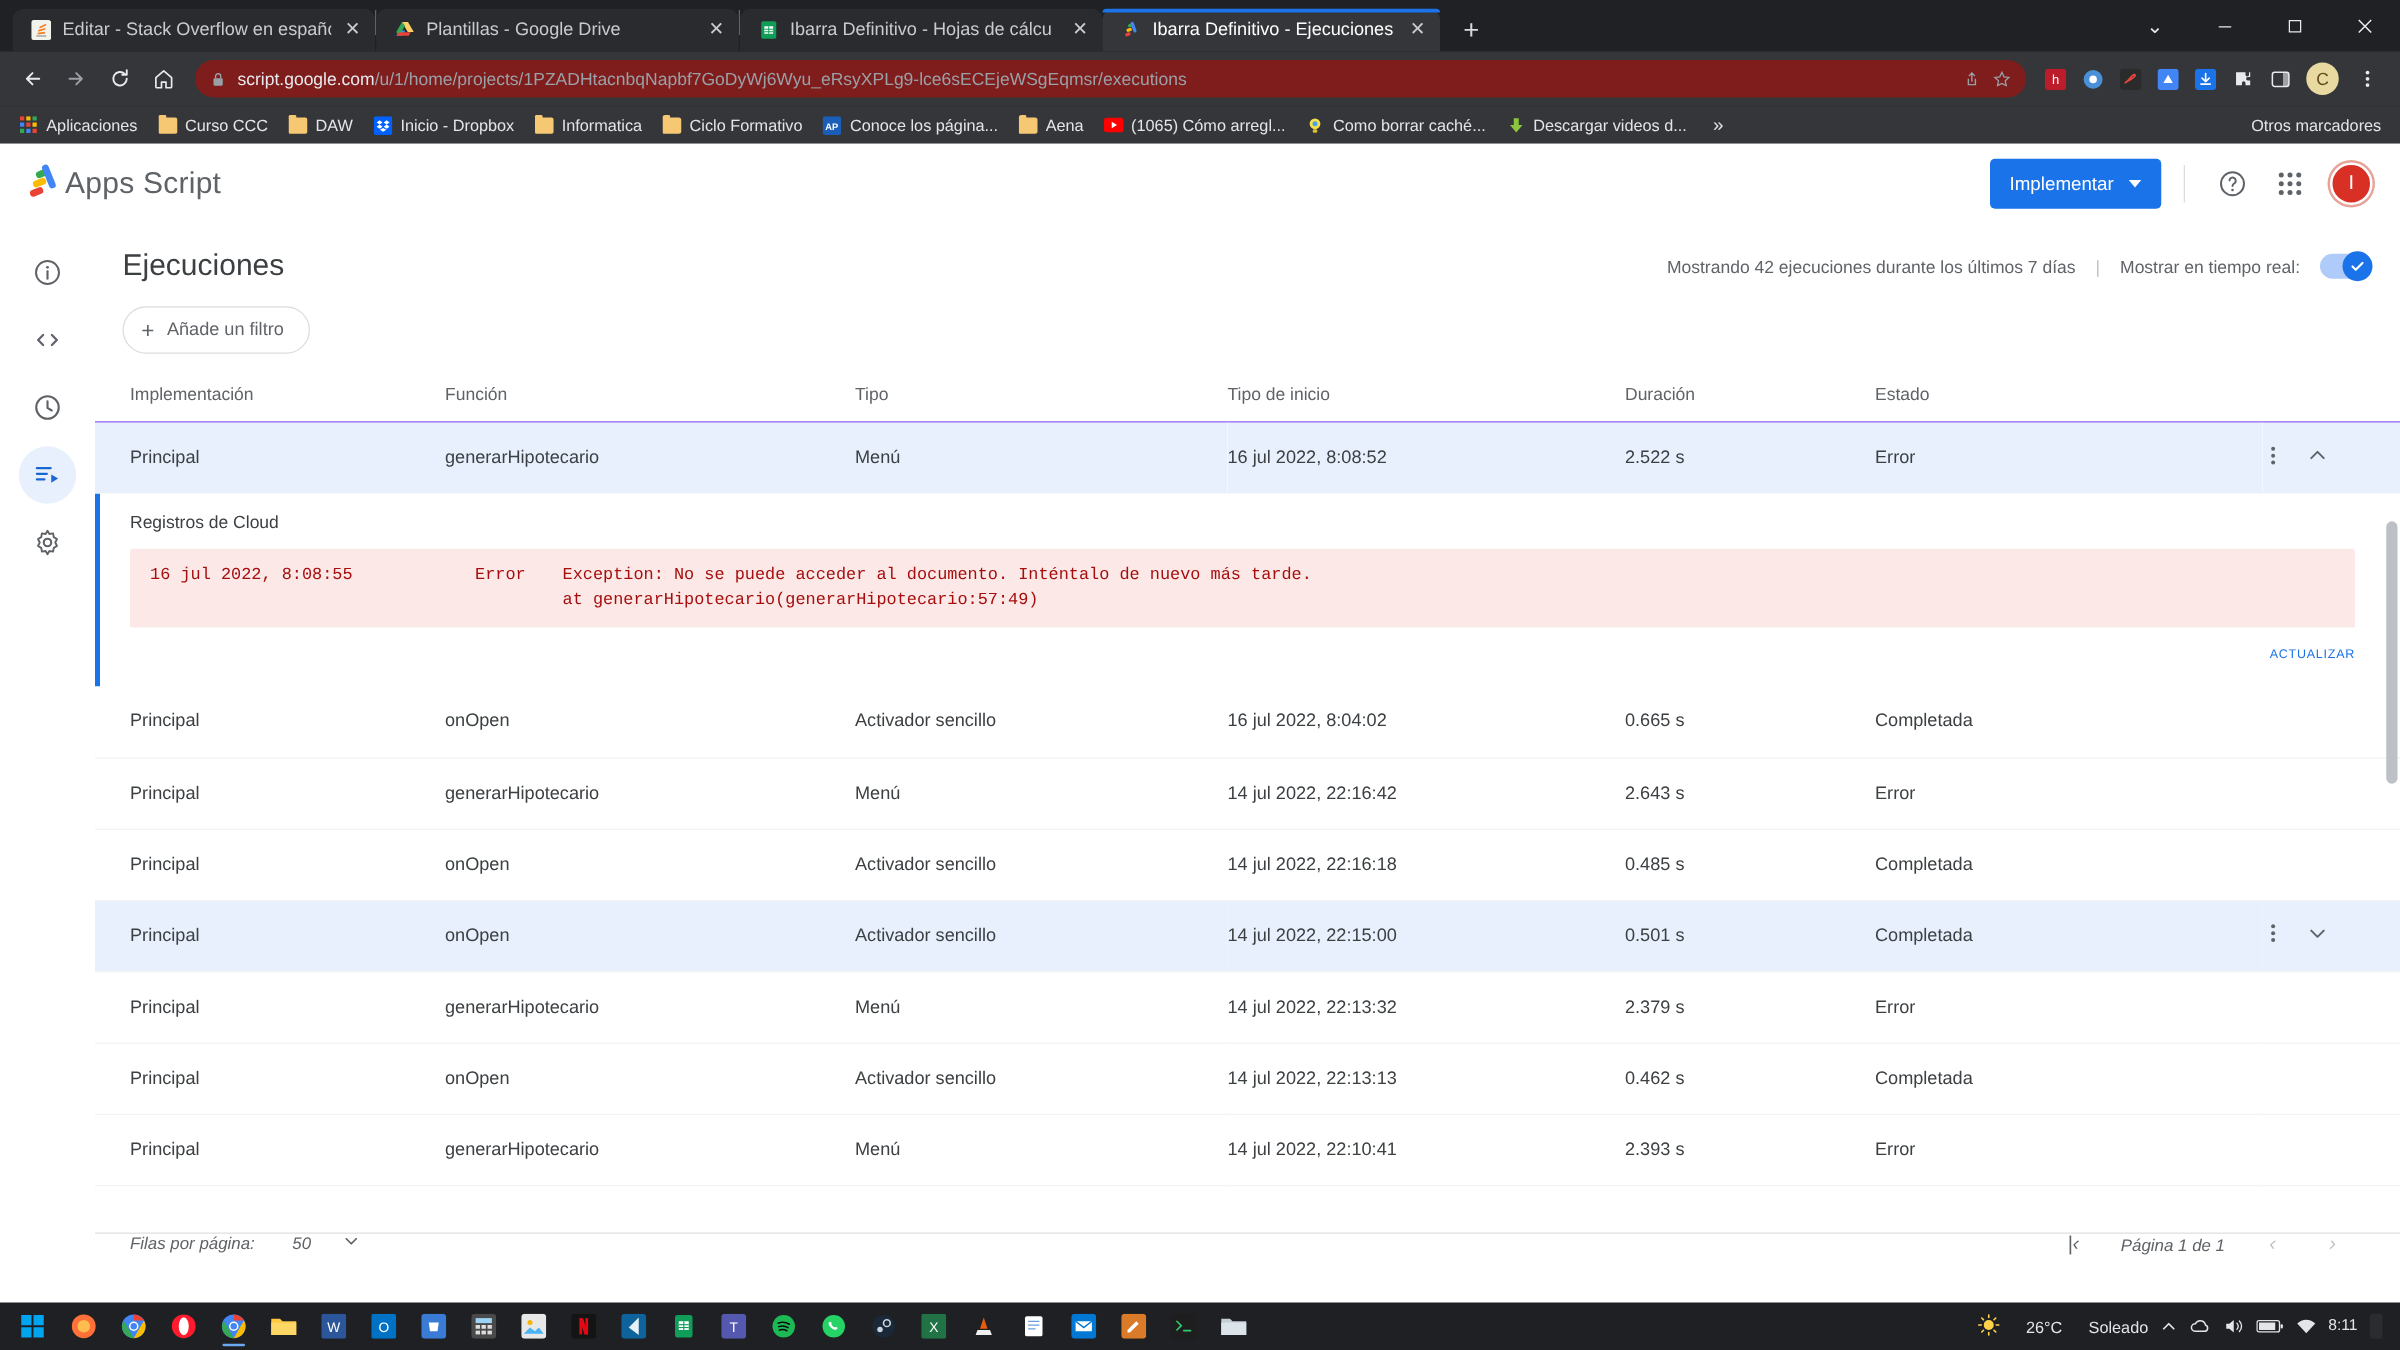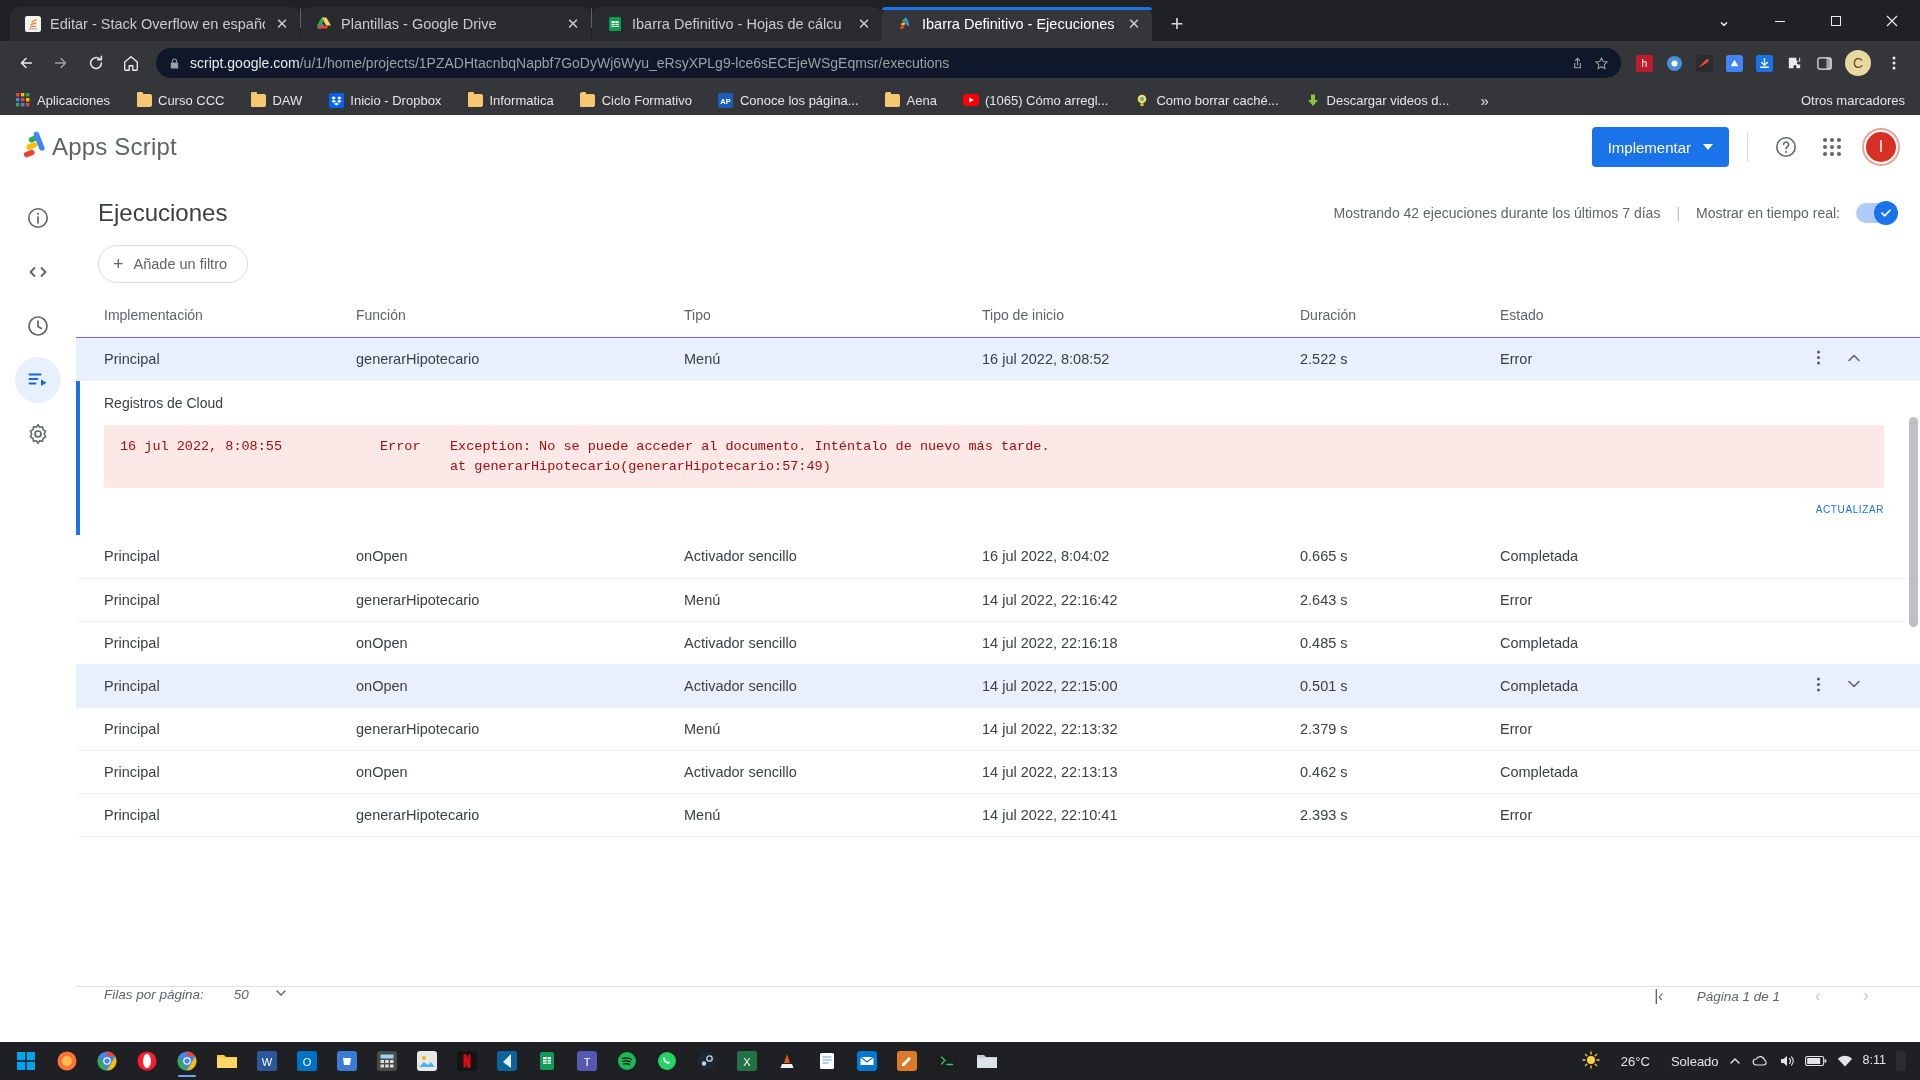--- a/index.html
+++ b/index.html
@@ -68,21 +68,21 @@
   .toolbar {
     height: 44px; display: flex; align-items: center; gap: 3px;
     padding: 0 10px; background: #35363a;
   }
   .tbtn {
     width: 32px; height: 32px; border-radius: 50%; color: #e8eaed;
     display: flex; align-items: center; justify-content: center;
     flex: 0 0 32px;
   }
   .omnibox {
-    flex: 1 1 auto; height: 30px; background: #0f172a;
+    flex: 1 1 auto; height: 30px; background: #7f1d1d;
     border-radius: 16px; display: flex; align-items: center;
     padding: 0 12px; gap: 9px; margin: 0 6px; min-width: 0;
   }
   .omnibox .url {
     flex: 1 1 auto; font-size: 14px; color: #9aa0a6;
     white-space: nowrap; overflow: hidden; text-overflow: clip;
   }
   .omnibox .url b { color: #e8eaed; font-weight: 400; }
   .omnibox .oicon { flex: 0 0 auto; display: flex; align-items: center; }
   .ext-icons { display: flex; align-items: center; gap: 2px; }
@@ -91,21 +91,21 @@
     display: flex; align-items: center; justify-content: center;
     font-size: 13px; color: #e8eaed;
   }
   .avatar-chrome {
     width: 26px; height: 26px; border-radius: 50%; background: #e8d9a0;
     color: #5f4b1e; font-size: 14px; display: flex;
     align-items: center; justify-content: center; margin: 0 4px;
   }
 
   .bookmarks {
-    height: 30px; display: flex; align-items: center; gap: 12px;
+    height: 30px; display: flex; align-items: center; gap: 2px;
     padding: 0 8px; background: #35363a; font-size: 13px;
     color: #e3e5e8; overflow: hidden;
   }
   .bm {
     display: flex; align-items: center; gap: 6px; padding: 3px 7px;
     border-radius: 4px; white-space: nowrap; flex: 0 0 auto;
   }
   .bm-ico {
     width: 16px; height: 16px; flex: 0 0 16px; border-radius: 2px;
     display: flex; align-items: center; justify-content: center;
@@ -193,21 +193,21 @@
     background: #fff;
   }
 
   .table-wrap { flex: 1 1 auto; overflow: hidden; position: relative; }
   .ex-table { width: 100%; border-collapse: collapse; table-layout: fixed; }
   .ex-table th {
     text-align: left; font-size: 14px; color: #5f6368; font-weight: 400;
     padding: 10px 0 14px 0; border-bottom: 1px solid #8b5cf6;
   }
   .ex-table td {
-    font-size: 14.5px; color: #3c4043; padding: 0; height: 43px;
+    font-size: 14.5px; color: #3c4043; padding: 0; height: 57px;
     vertical-align: middle;
   }
   .col-impl { width: 280px; padding-left: 28px !important; }
   .col-fn   { width: 328px; }
   .col-tipo { width: 298px; }
   .col-hora { width: 318px; }
   .col-dur  { width: 200px; }
   .col-est  { width: auto; }
   .col-act  { width: 110px; }
 

